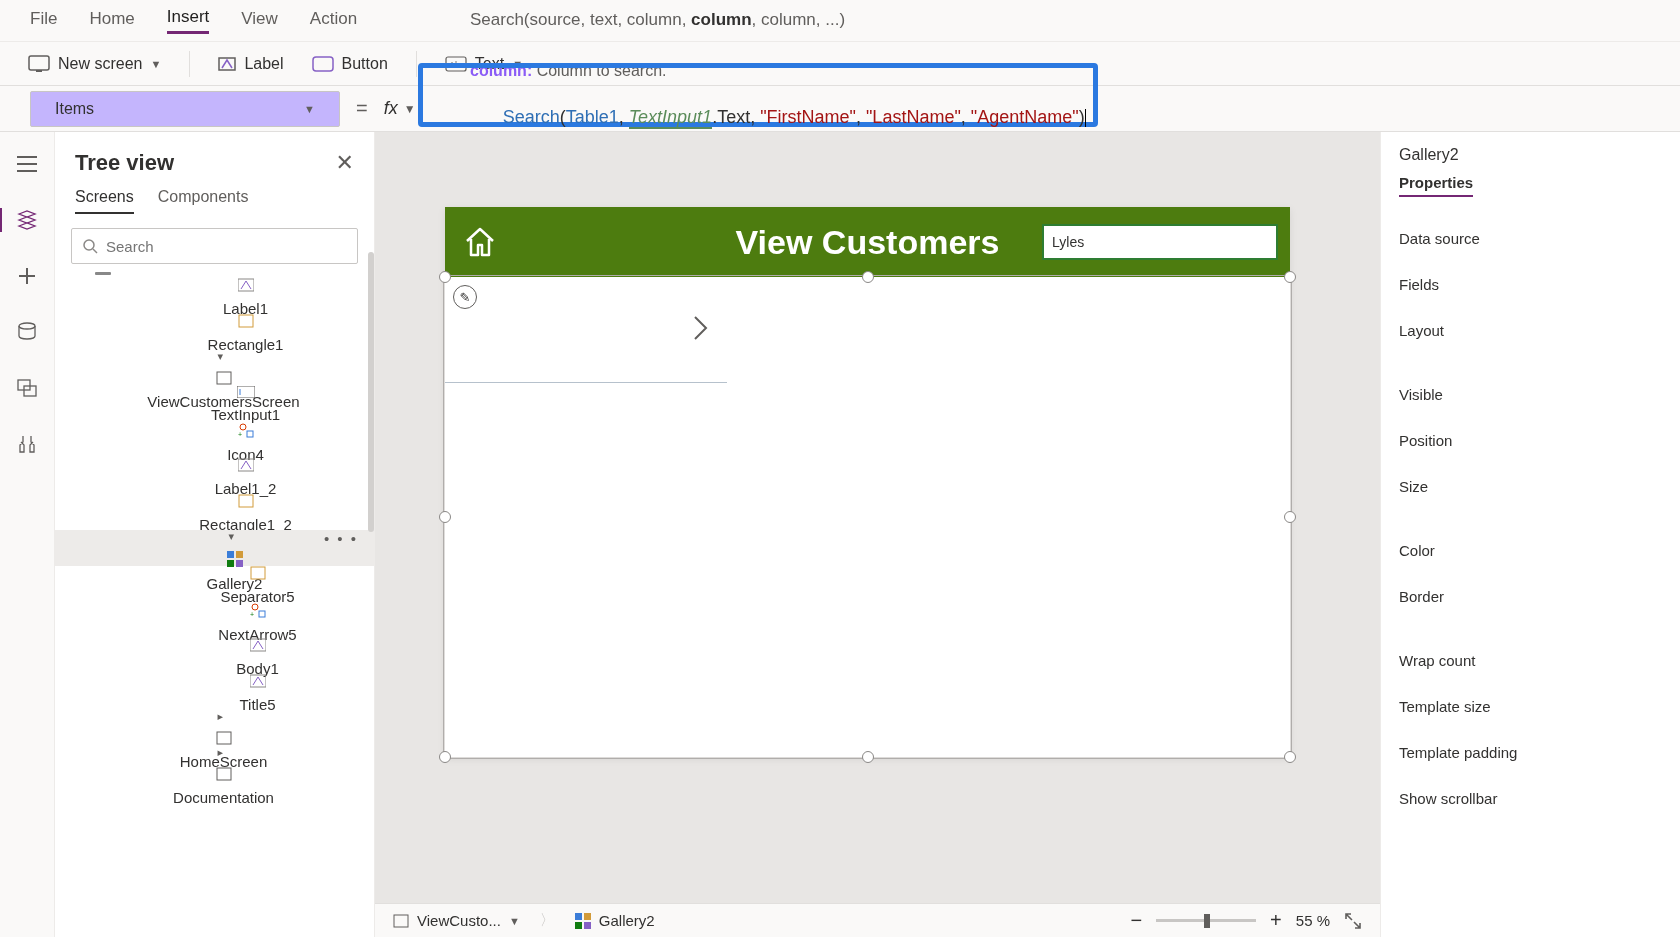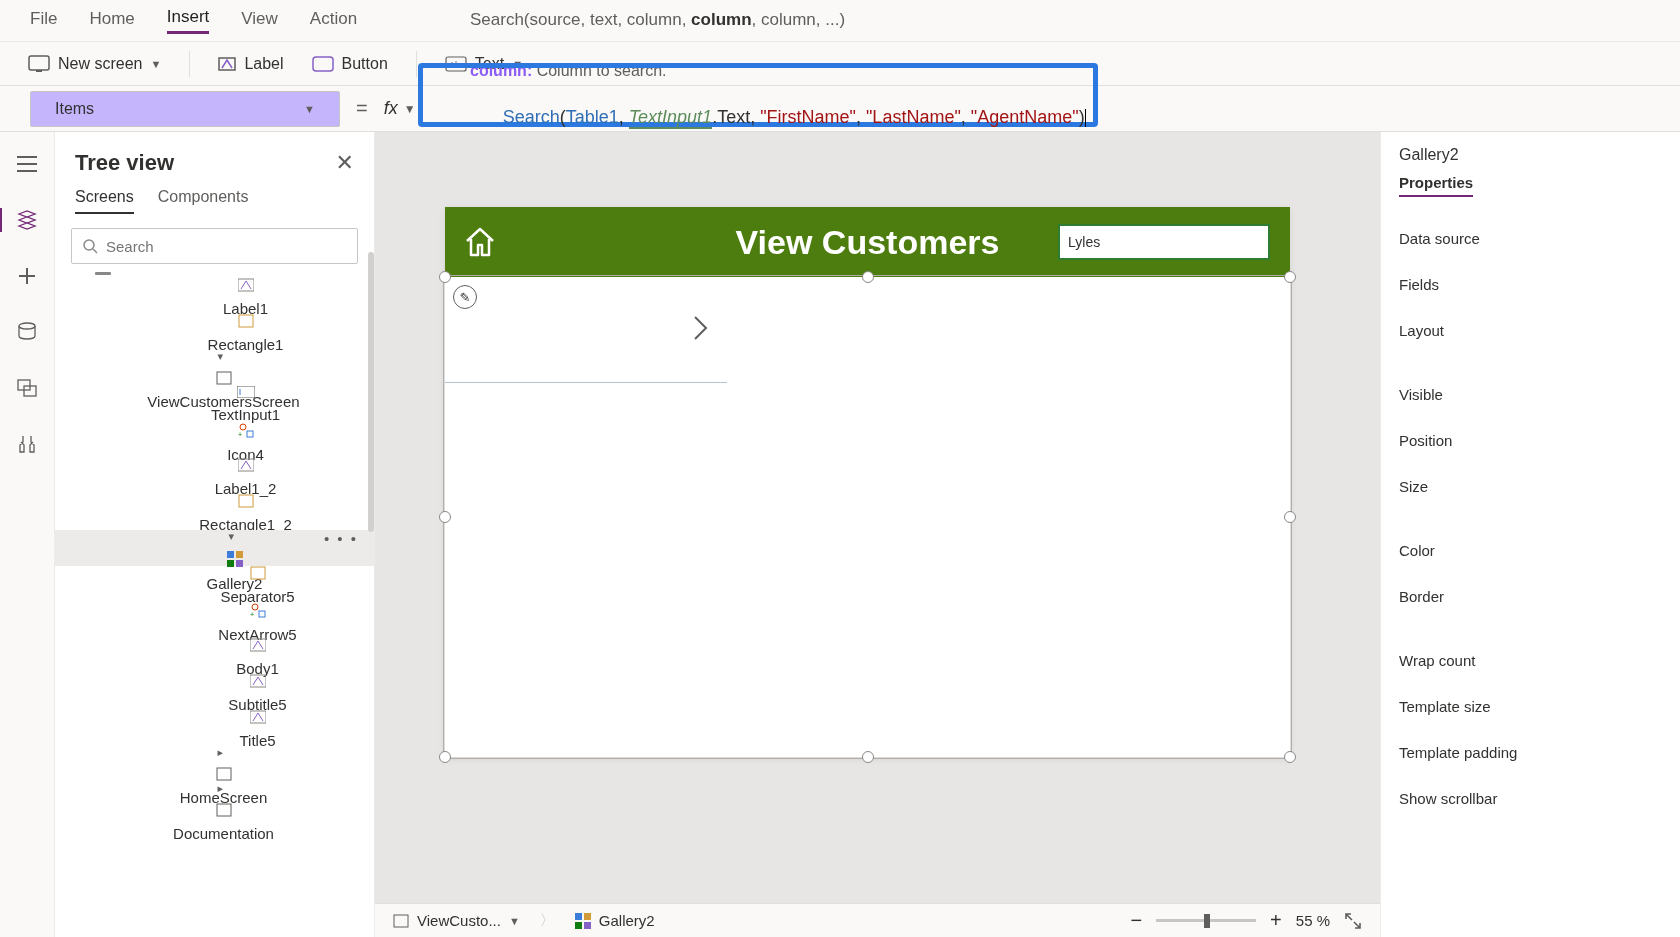--- a/index.html
+++ b/index.html
@@ -73,21 +73,21 @@
 .ind-0 { padding-left: 18px; } .ind-1 { padding-left: 40px; } .ind-2 { padding-left: 62px; } .ind-3 { padding-left: 86px; }
 .tree-scroll-thin { position: absolute; right: 0; top: 120px; width: 6px; height: 280px; background: #d2d0ce; border-radius: 3px; }
 
 
 .canvas-wrap { flex: 1; background: #e8e6e4; position: relative; }
 .canvas { position: absolute; left: 70px; top: 75px; width: 845px; height: 550px; background: #fff; box-shadow: 0 2px 8px rgba(0,0,0,.08); }
 
 .app-header { height: 70px; background: #4d7c0f; display: flex; align-items: center; justify-content: center; position: relative; }
 .app-title { color: #fff; font-size: 34px; font-weight: 700; }
 .home-ico { position: absolute; left: 18px; color: #fff; }
-.app-search { position: absolute; right: 20px; width: 212px; height: 30px; background: #fff; border: 2px solid #2e7d32; padding: 16px 8px; font-size: 14px; display: flex; align-items: center; }
+.app-search { position: absolute; right: 12px; width: 236px; height: 30px; background: #fff; border: 2px solid #2e7d32; padding: 16px 8px; font-size: 14px; display: flex; align-items: center; }
 
 
 .gallery-sel { position: absolute; left: 0; top: 70px; right: 0; bottom: 0; }
 .sel-border { position: absolute; left: -2px; top: -2px; right: -2px; bottom: -2px; border: 1px solid #b0adab; }
 .handle { position: absolute; width: 12px; height: 12px; background: #fff; border: 1px solid #8a8886; border-radius: 50%; }
 .h-tl { left: -6px; top: -6px; } .h-tc { left: 50%; top: -6px; transform: translateX(-50%); } .h-tr { right: -6px; top: -6px; }
 .h-ml { left: -6px; top: 50%; transform: translateY(-50%); } .h-mr { right: -6px; top: 50%; transform: translateY(-50%); }
 .h-bl { left: -6px; bottom: -6px; } .h-bc { left: 50%; bottom: -6px; transform: translateX(-50%); } .h-br { right: -6px; bottom: -6px; }
 
 .edit-pencil { position: absolute; left: 8px; top: 8px; width: 24px; height: 24px; border: 1px solid #605e5c; border-radius: 50%; display: flex; align-items: center; justify-content: center; background: #fff; font-size: 13px; }
@@ -338,29 +338,20 @@
         <span>NextArrow5</span>
       </div>
       <div class="tree-row ind-3">
         <span class="ico">
             <svg width="16" height="14">
               <rect x="0" y="1" width="16" height="12" fill="none" stroke="#8a8886"></rect>
               <path d="M3 11L8 3l5 8" fill="none" stroke="#8661c5"></path>
             </svg>
           </span>
         <span>Body1</span>
-      </div>
-      <div class="tree-row ind-3">
-        <span class="ico">
-            <svg width="16" height="14">
-              <rect x="0" y="1" width="16" height="12" fill="none" stroke="#8a8886"></rect>
-              <path d="M3 11L8 3l5 8" fill="none" stroke="#8661c5"></path>
-            </svg>
-          </span>
-        <span>Subtitle5</span>
       </div>
       <div class="tree-row ind-3">
         <span class="ico">
             <svg width="16" height="14">
               <rect x="0" y="1" width="16" height="12" fill="none" stroke="#8a8886"></rect>
               <path d="M3 11L8 3l5 8" fill="none" stroke="#8661c5"></path>
             </svg>
           </span>
         <span>Title5</span>
       </div>

